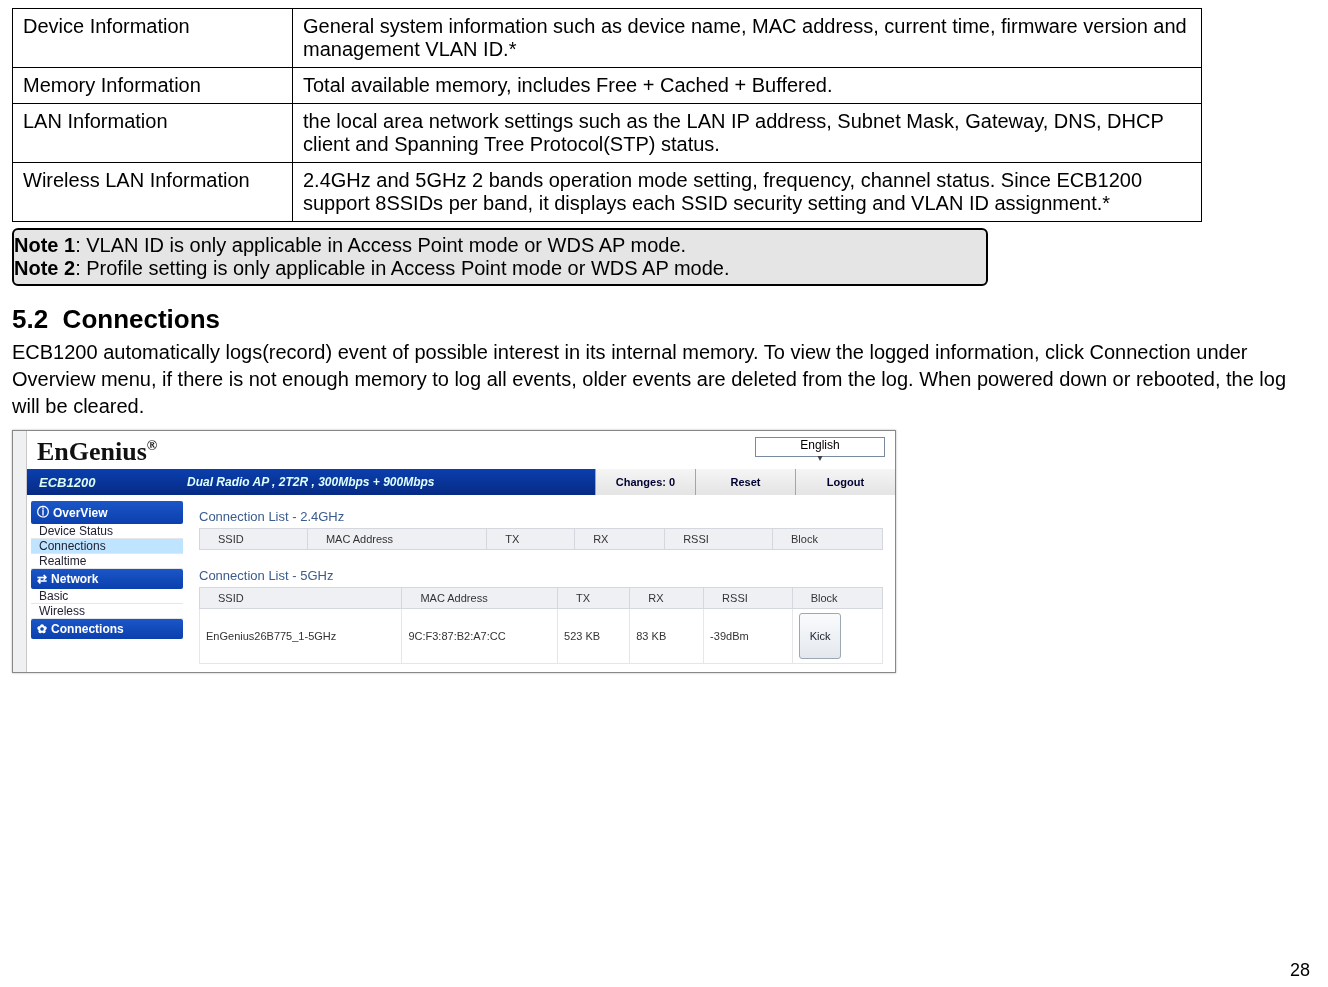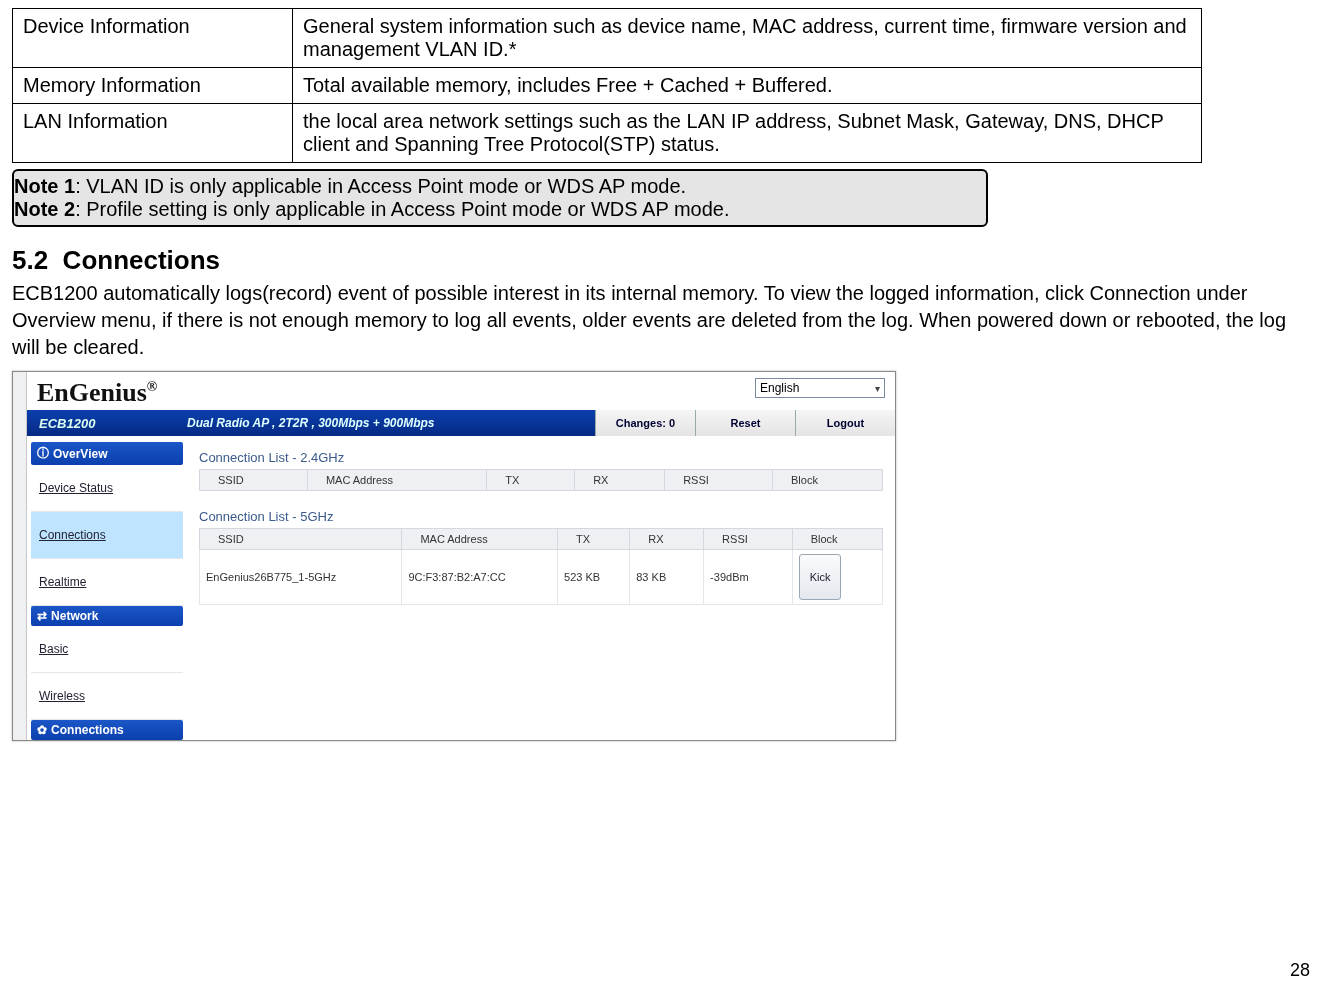--- a/index.html
+++ b/index.html
@@ -61,21 +61,21 @@
     position: absolute; left:0; top:0; bottom:0; width:14px;
     background: #eef0f2; border-right:1px solid #c8c8c8;
   }
   .ss-inner { margin-left:14px;border-radius:11px; }
   .ss-topbar { display:flex; justify-content:space-between; align-items:flex-start; padding:6px 10px 2px 10px; }
   .ss-logo { font-family: Georgia, serif; font-size:26px; font-weight:bold; color:#111; }
   .ss-logo sup { font-size:14px; }
   .ss-langsel {
     border:1px solid #7a8aa0; background:#fff; font-size:12px;
     width:130px; height:20px; padding:0 4px; display:flex;
-    align-items:center; justify-content:space-between;
+    align-items:center; justify-content:space-between;flex-direction:column;
   }
   .ss-langsel .caret { font-size:10px; color:#444; }
   .ss-blue {
     background: linear-gradient(#0b3fae, #062a84);
     color:#fff; font-size:12px; height:26px;
     display:flex; align-items:center;
   }
   .ss-blue .model { width:160px; color:#dfe; font-style:italic; font-weight:bold; padding-left:12px; font-size:13px; }
   .ss-blue .tag { font-weight:bold; font-style:italic; color:#dff; flex:1; font-size:12px; }
   .ss-blue .cell {
@@ -88,21 +88,21 @@
   .ss-side {
     width:160px; font-size:12px; background:#fff;
     padding:6px 4px 0 4px;
   }
   .ss-side .hdr {
     background: linear-gradient(#1b56c7,#0b3fae);
     color:#fff; font-weight:bold; padding:3px 6px;
     border-radius:2px; font-size:12px; display:flex; align-items:center; gap:4px;
   }
   .ss-side .item {
-    padding:16px 8px; border-bottom:1px solid #e4e6ea; color:#223;text-decoration:underline;
+    padding:0 8px; border-bottom:1px solid #e4e6ea; color:#223;
   }
   .ss-side .item.sel { background:#bfe4ff; }
   .ss-main { flex:1; padding:8px 12px 8px 12px; font-size:12px; color:#333; }
   .ss-main .list-title { color:#3a5b8c; font-size:13px; margin:6px 0 4px 0; }
   .ss-grid {
     width:100%; border-collapse:collapse; font-size:11px;
   }
   .ss-grid th {
     background:#eef0f4; border:1px solid #d4d8de; text-align:left;
     padding:4px 18px; font-weight:normal; color:#333;
@@ -128,20 +128,24 @@
     <td class="props-label">Device Information</td>
     <td>General system information such as device name, MAC address, current time, firmware version and management VLAN ID.*</td>
   </tr>
   <tr>
     <td class="props-label">Memory Information</td>
     <td>Total available memory, includes Free + Cached + Buffered.</td>
   </tr>
   <tr>
     <td class="props-label">LAN Information</td>
     <td>the local area network settings such as the LAN IP address, Subnet Mask, Gateway, DNS, DHCP client and Spanning Tree Protocol(STP) status.</td>
+  </tr>
+  <tr>
+    <td class="props-label">Wireless LAN Information</td>
+    <td>2.4GHz and 5GHz 2 bands operation mode setting, frequency, channel status. Since ECB1200 support 8SSIDs per band, it displays each SSID security setting and VLAN ID assignment.*</td>
   </tr>
 </tbody>
   </table>
 
 <div class="note-box">
   <div>
     <span class="note-label">Note 1</span><span>: VLAN ID is only applicable in Access Point mode or WDS AP mode.</span>
   </div>
   <div>
     <span class="note-label">Note 2</span><span>: Profile setting is only applicable in Access Point mode or WDS AP mode.</span>

